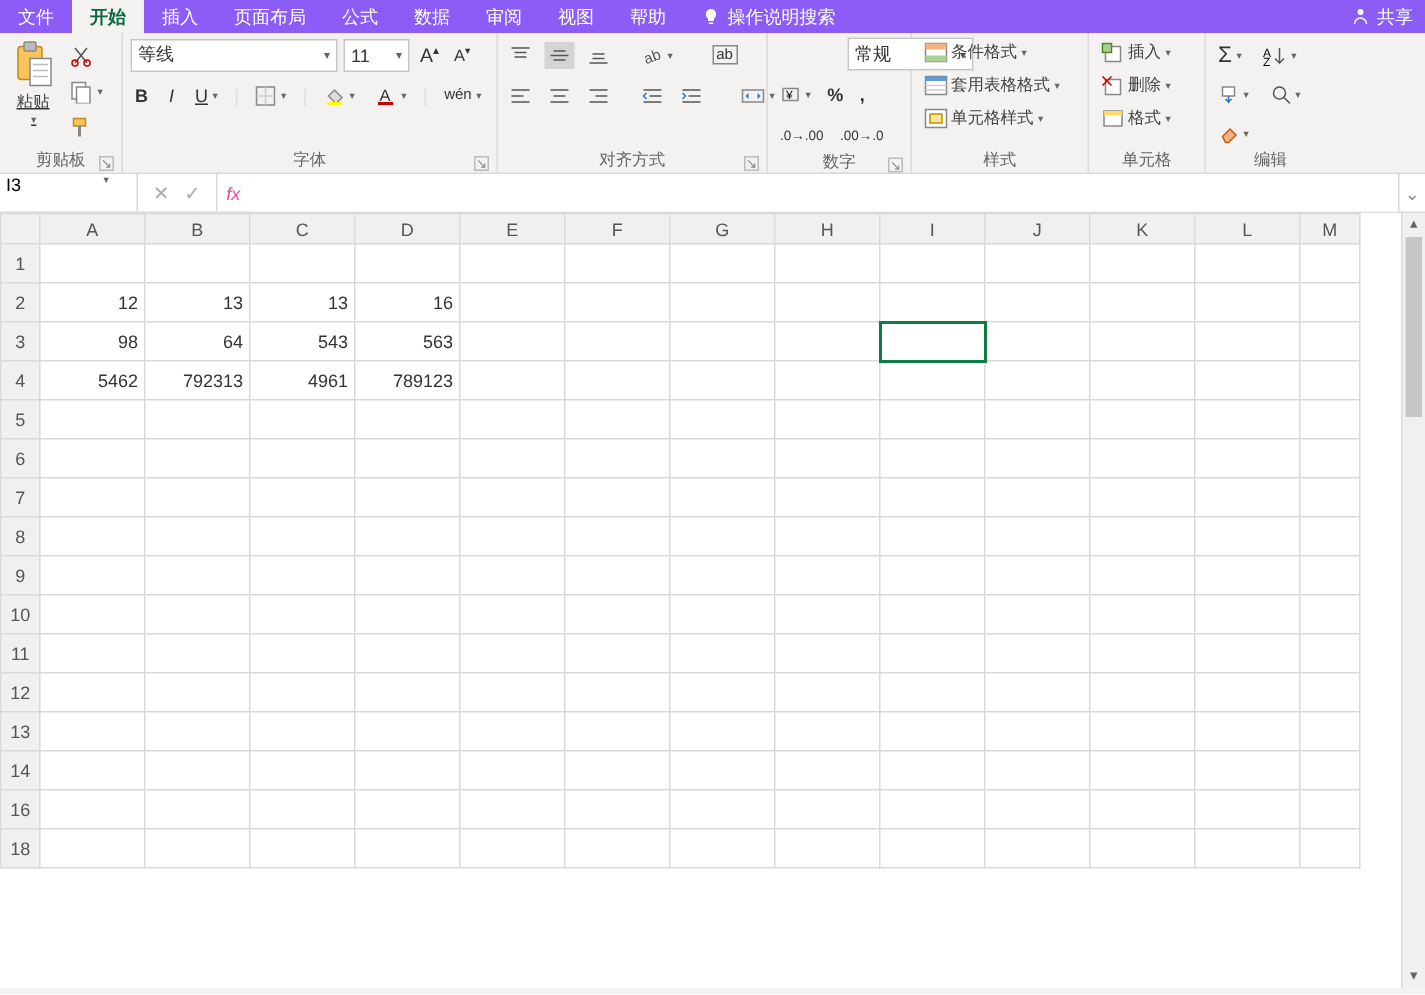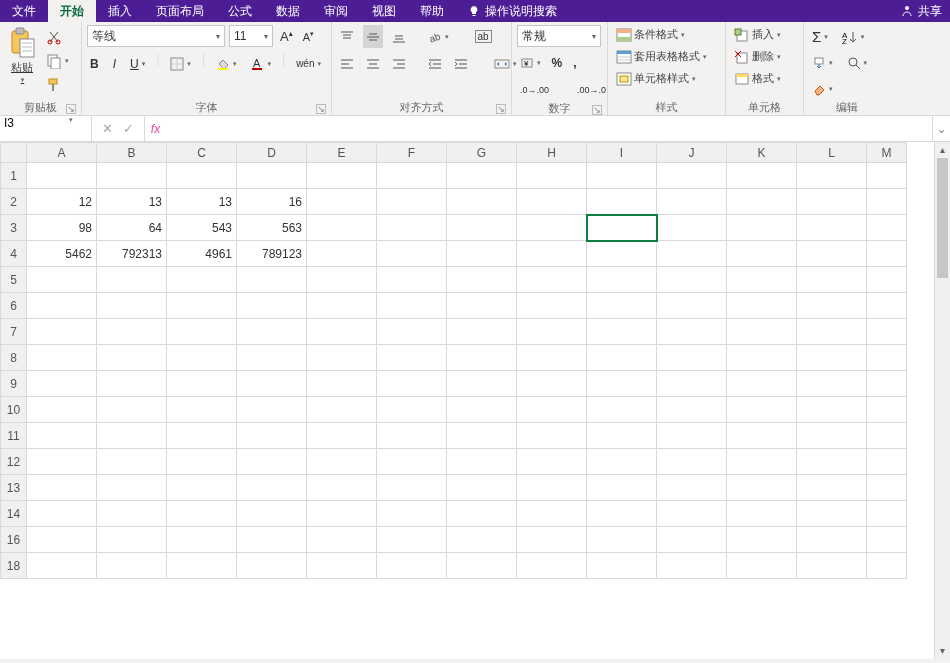--- a/index.html
+++ b/index.html
@@ -1,27 +1,27 @@
 <!DOCTYPE html>
 <html><head>
 <meta charset="utf-8">
 <style>
   * { box-sizing: border-box; margin: 0; padding: 0; font-family: "Microsoft YaHei", Arial, sans-serif; }
   body { background: #fff; width: 950px; height: 663px; overflow: hidden; font-size: 12px; color: #333; }
-  .titlebar { background: #4c1d95; height: 22px; display: flex; align-items: center; color: #fff; position: relative; }
+  .titlebar { background: #8b5cf6; height: 22px; display: flex; align-items: center; color: #fff; position: relative; }
   .tab { height: 22px; line-height: 22px; padding: 0 12px; font-size: 12px; cursor: pointer; }
   .tab.active { background: #f3f2f1; color: #0b6a3c; font-weight: bold; }
   .titlebar .right { position: absolute; right: 8px; display: flex; align-items: center; gap: 4px; }
   .ribbon { background: #f3f2f1; height: 94px; border-bottom: 1px solid #d9d9d9; display: flex; }
   .group { border-right: 1px solid #d9d9d9; display: flex; flex-direction: column; justify-content: space-between; padding: 3px 5px 1px; position: relative; }
   .group-inner { display: flex; align-items: flex-start; gap: 4px; flex: 1; }
   .group-label { text-align: center; font-size: 11px; color: #666; height: 14px; line-height: 14px; position: relative; }
   .group-label .dlg { position: absolute; right: 0; bottom: 0; font-size: 9px; color: #888; width: 10px; height: 10px; border: 1px solid #bbb; line-height: 8px; text-align: center; }
   .btn-col { display: flex; flex-direction: column; align-items: center; justify-content: center; gap: 1px; padding: 2px 3px; cursor: pointer; text-decoration: underline; }
-  .btn-row { display: flex; gap: 3px; height: 23px; }
+  .btn-row { display: flex; align-items: center; gap: 3px; height: 23px; }
   .ico { display: inline-flex; align-items: center; justify-content: center; }
   .sel { border: 1px solid #c8c6c4; background: #fff; height: 22px; display: flex; align-items: center; padding: 0 4px; gap: 6px; }
   .sel .dd { font-size: 8px; color: #666; }
   .small-btn { padding: 2px 3px; cursor: pointer; display: inline-flex; align-items: center; gap: 2px; }
   .drop-caret { font-size: 7px; color: #666; margin-left: 1px; }
 
   .namebox-bar { height: 26px; border-bottom: 1px solid #d9d9d9; background: #fff; display: flex; align-items: stretch; }
   .namebox { width: 92px; border-right: 1px solid #d9d9d9; display: flex; align-items: flex-start; padding: 0 4px; gap: 4px; }
   .namebox input { border: none; width: 60px; font-size: 12px; outline: none; }
   .fx-btns { display: flex; align-items: center; gap: 10px; padding: 0 10px; color: #aaa; border-right: 1px solid #d9d9d9; }
@@ -300,21 +300,21 @@
             </span>
             <span class="drop-caret">▾</span>
           </span>
       </div>
     </div>
     <div class="group-label"><span>对齐方式</span><span class="dlg">↘</span></div>
   </div>
 
   <div class="group" style="width:96px;">
     <div class="group-inner" style="flex-direction:column;gap:4px;">
-      <div class="sel" style="width:84px;">
+      <div class="sel" style="width:84px;margin-left:48px;">
         <span style="flex:1;">常规</span>
         <span class="dd">▾</span>
       </div>
       <div class="btn-row" style="gap:5px;">
         <span class="small-btn">
             <span class="ico">
               <svg width="14" height="14">
                 <rect x="2" y="3" width="10" height="8" fill="none" stroke="#888"></rect>
                 <text x="4" y="10" font-size="8">¥</text>
               </svg>
@@ -326,21 +326,21 @@
           </span>
         <span class="small-btn">
             <b>,</b>
           </span>
       </div>
       <div class="btn-row" style="gap:5px;">
         <span class="small-btn">
             <span style="font-size:9px;">.0→.00</span>
           </span>
         <span class="small-btn">
-            <span style="font-size:9px;margin-left:17px;">.00→.0</span>
+            <span style="font-size:9px;">.00→.0</span>
           </span>
       </div>
     </div>
     <div class="group-label"><span>数字</span><span class="dlg">↘</span></div>
   </div>
 
   <div class="group" style="width:118px;">
     <div class="group-inner" style="flex-direction:column;gap:3px;">
       <span class="small-btn">
         <span class="ico">

